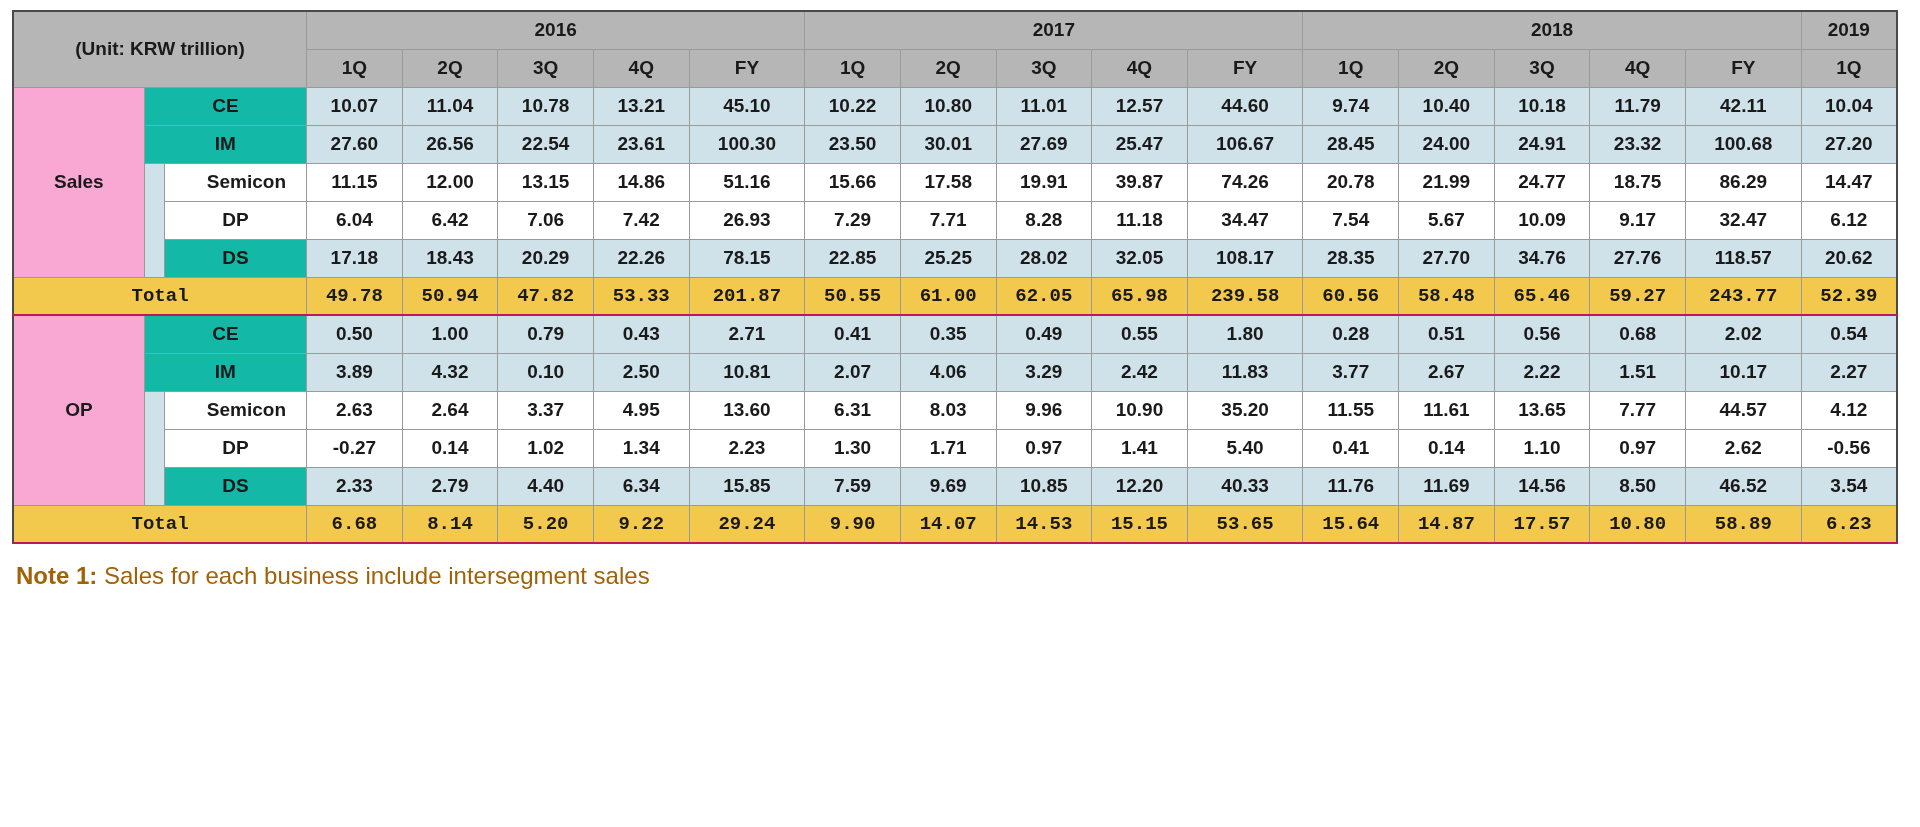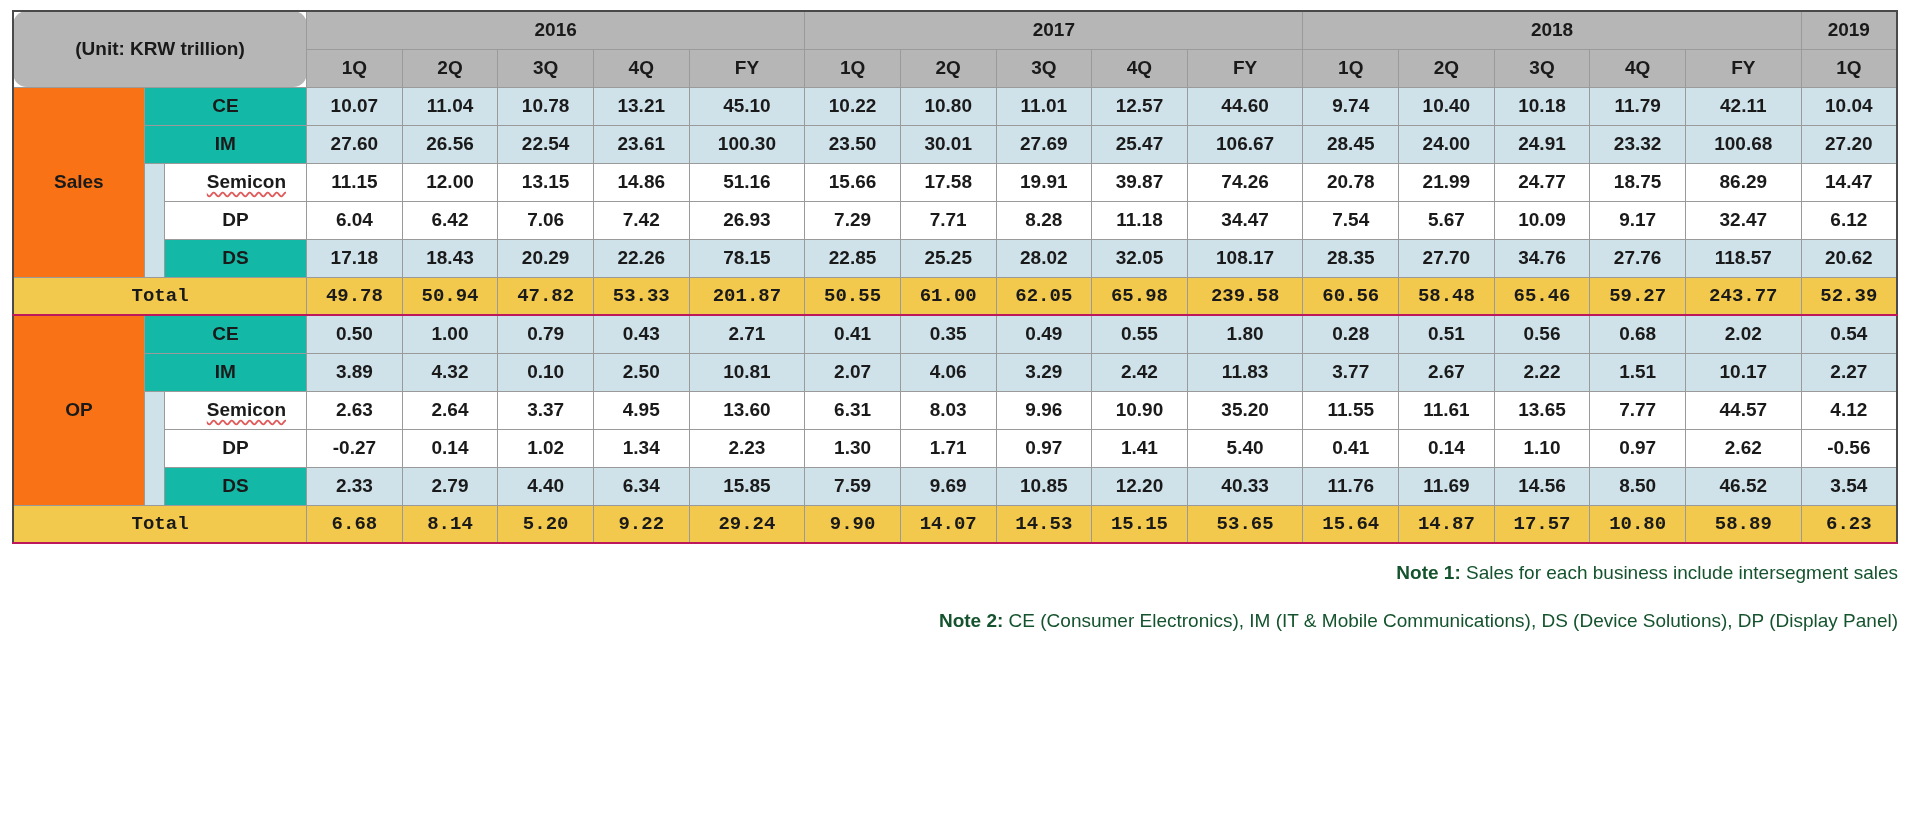--- a/index.html
+++ b/index.html
@@ -32,44 +32,42 @@
     height: 38px;
     padding: 0 4px;
     box-sizing: border-box;
     white-space: nowrap;
   }
   
   .hdr-unit {
     background: #b6b6b6;
     font-size: 20px;
     text-align: center;
-    border-radius: 14px;
   }
   .hdr-year {
     background: #b6b6b6;
     font-size: 20px;
   }
   .hdr-q {
     background: #b6b6b6;
     font-size: 19px;
   }
   
   .lbl-group {
-    background: #f97316;
+    background: #f9a8d4;
     font-size: 21px;
     text-align: center;
   }
   .lbl-sub {
     background: #14b8a6;
     font-size: 19px;
     font-weight: normal;
     text-align: center;
   }
   .lbl-sub.spell {
-    text-decoration: underline;
     text-decoration-color: #e05a5a;
     text-decoration-style: wavy;
     text-underline-offset: 3px;
     padding-left: 26px;
   }
   .lbl-spacer {
     background: #cfe2ea;
     border-top: 1px solid #cfe2ea;
     border-bottom: 1px solid #cfe2ea;
     padding: 0;
@@ -103,25 +101,24 @@
   .col-narrow { width: 18px; }
   .col-sub { width: 128px; }
   .col-q { width: 86px; }
   .col-fy { width: 104px; }
 
   .notes {
     margin-top: 16px;
     padding-left: 4px;
   }
   .note {
-    font-size: 19px;
+    font-size: 24px;
     line-height: 1.35;
     margin-bottom: 22px;
-    color: #14532d;
-    text-align: right;
+    color: #a16207;
   }
   .note b { font-weight: bold; }
   .note span.txt { font-weight: normal; }
 </style>
 </head>
 <body>
 
 <div class="page">
 
   <table class="fin">
@@ -408,18 +405,15 @@
         <td class="total-val">58.89</td>
         <td class="total-val">6.23</td>
       </tr>
     </tbody>
   </table>
 
   <div class="notes">
     <div class="note">
       <b>Note 1:</b><span class="txt"> Sales for each business include intersegment sales</span>
     </div>
-    <div class="note">
-      <b>Note 2:</b><span class="txt"> CE (Consumer Electronics), IM (IT &amp; Mobile Communications), DS (Device Solutions), DP (Display Panel)</span>
-    </div>
   </div>
 
 </div>
 
 </body></html>

